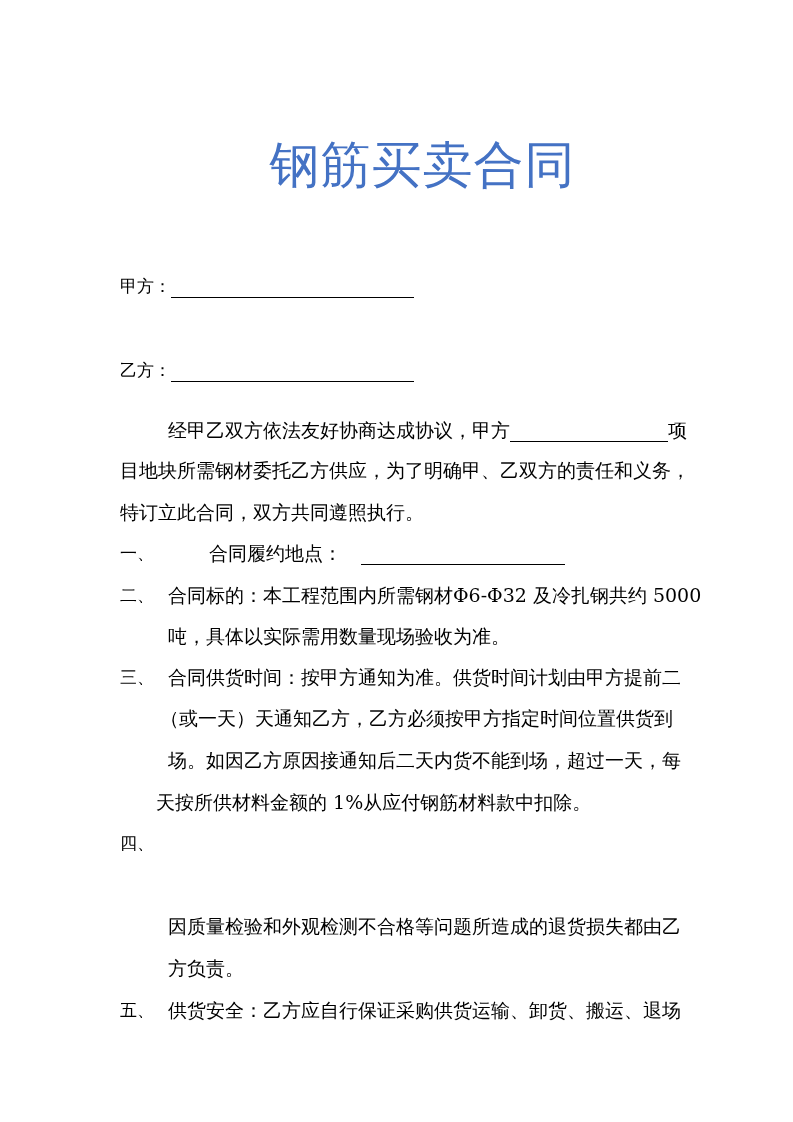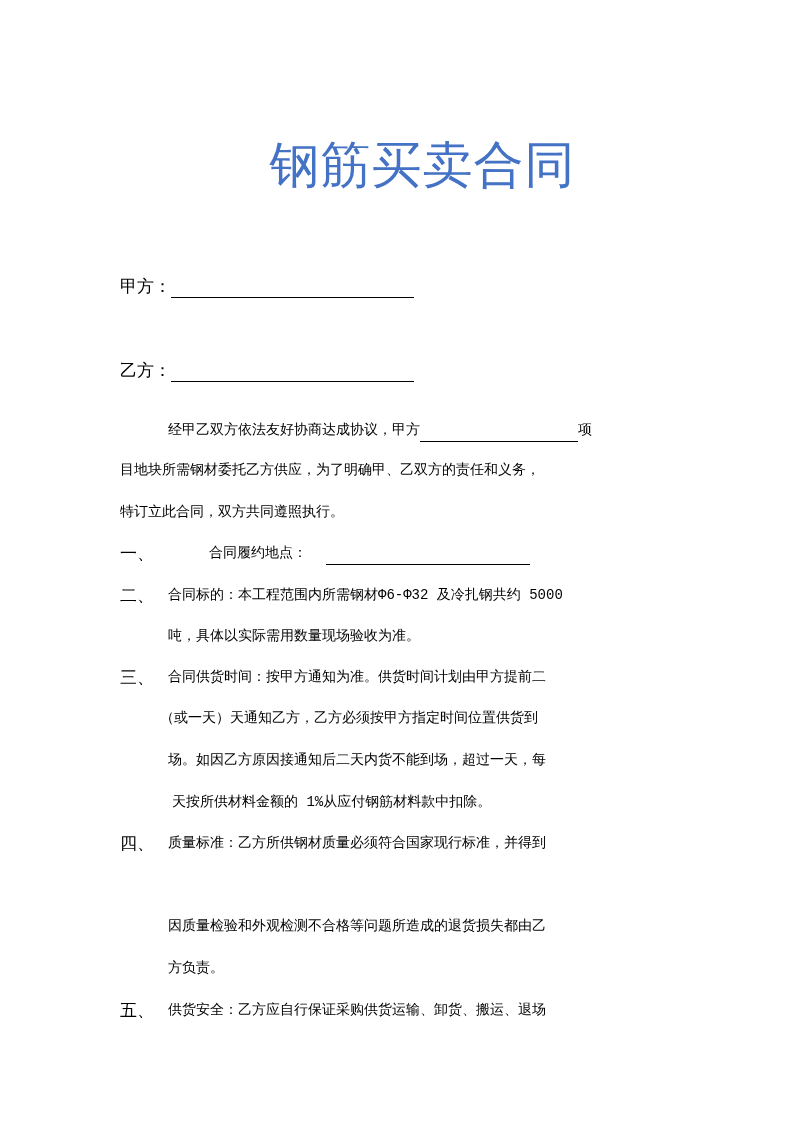--- a/index.html
+++ b/index.html
@@ -46,24 +46,23 @@
     .party-line .label {
       white-space: nowrap;
     }
     .blank {
       display: inline-block;
       border-bottom: 1px solid #000;
       height: 18px;
     }
     .para {
       position: absolute;
-      font-size: 14px;
+      font-size: 19px;
       line-height: 24px;
       white-space: nowrap;
-      font-family: Liberation Mono, monospace;
     }
     .num {
       position: absolute;
       left: 120px;
       font-size: 17px;
       line-height: 24px;
       white-space: nowrap;
     }
   </style>
 </head>
@@ -99,23 +98,22 @@
   </div>
 
   <div class="num" style="top:583px;">二、</div>
   <div class="para" style="left:168px; top:583px;">合同标的：本工程范围内所需钢材Φ6-Φ32 及冷扎钢共约 5000</div>
   <div class="para" style="left:168px; top:624px;">吨，具体以实际需用数量现场验收为准。</div>
 
   <div class="num" style="top:665px;">三、</div>
   <div class="para" style="left:168px; top:665px;">合同供货时间：按甲方通知为准。供货时间计划由甲方提前二</div>
   <div class="para" style="left:160px; top:706px;">（或一天）天通知乙方，乙方必须按甲方指定时间位置供货到</div>
   <div class="para" style="left:168px; top:748px;">场。如因乙方原因接通知后二天内货不能到场，超过一天，每</div>
-  <div class="para" style="left:172px; top:790px;">天按所供材料金额的 1%从应付钢筋材料款中扣除。</div>
+  <div class="para" style="left:156px; top:790px;">天按所供材料金额的 1%从应付钢筋材料款中扣除。</div>
 
   <div class="num" style="top:831px;">四、</div>
-  <div class="para" style="left:168px; top:831px;">质量标准：乙方所供钢材质量必须符合国家现行标准，并得到</div>
   <div class="para" style="left:168px; top:914px;">因质量检验和外观检测不合格等问题所造成的退货损失都由乙</div>
   <div class="para" style="left:168px; top:956px;">方负责。</div>
 
   <div class="num" style="top:998px;">五、</div>
   <div class="para" style="left:168px; top:998px;">供货安全：乙方应自行保证采购供货运输、卸货、搬运、退场</div>
 
 </div>
 
 </body></html>

